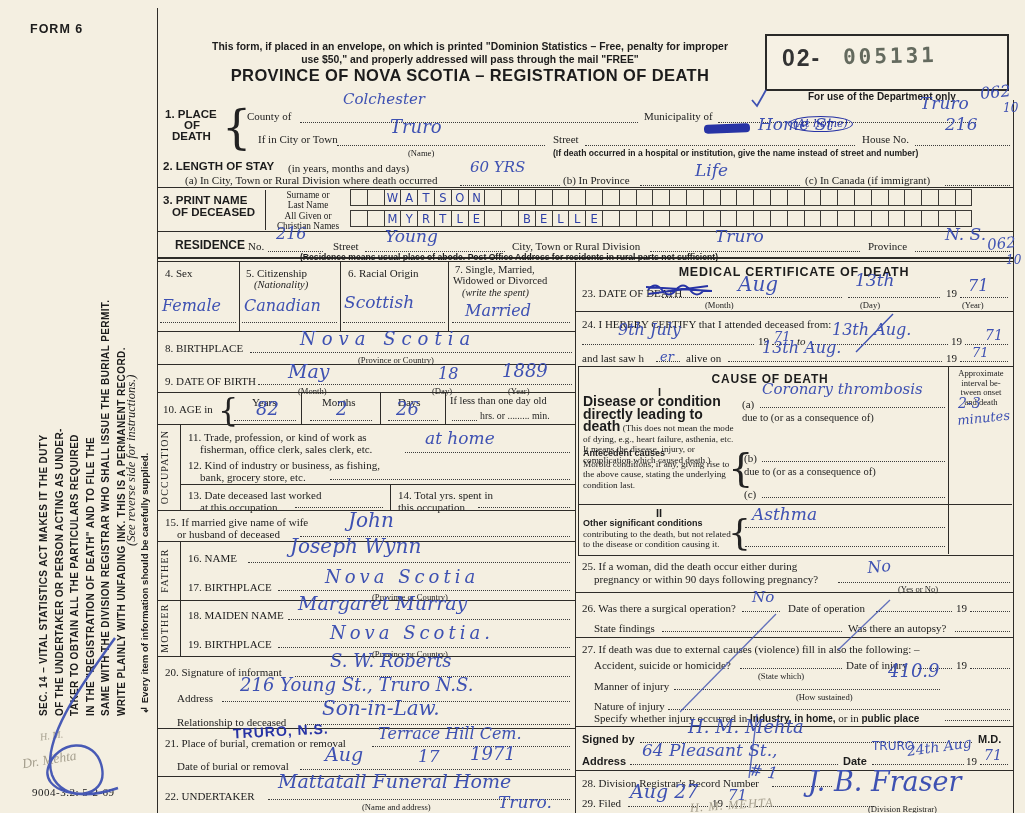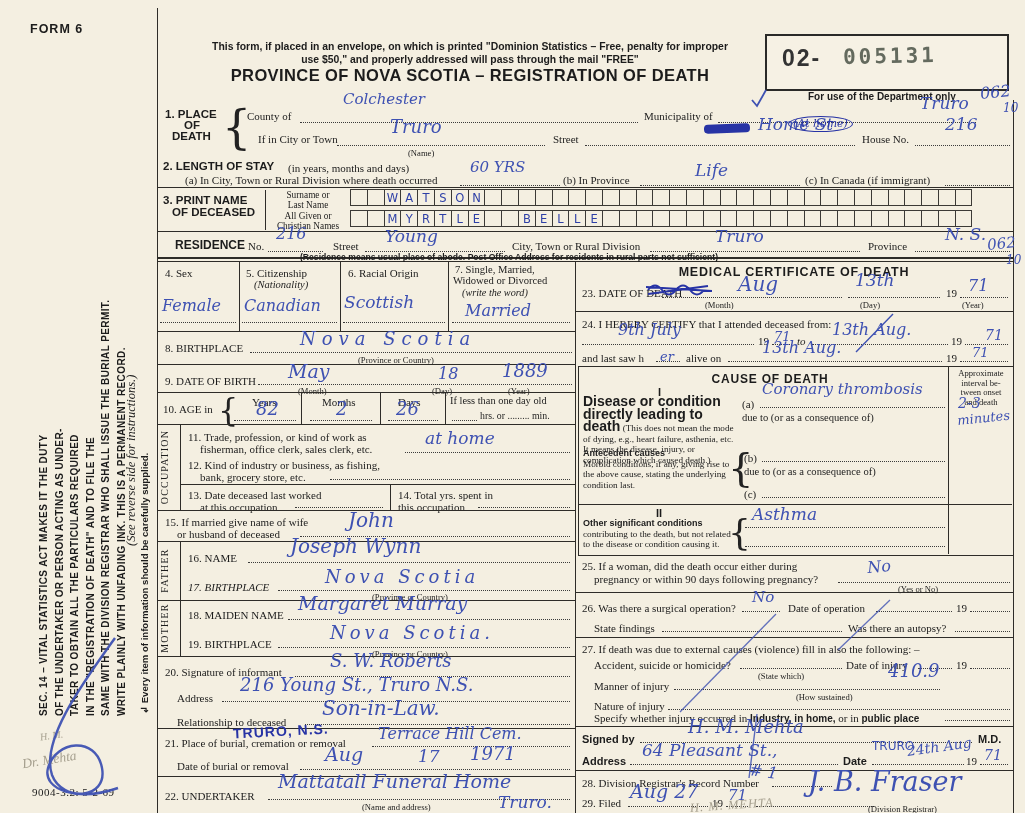--- a/index.html
+++ b/index.html
@@ -106,20 +106,21 @@
   <div class="hw" style="left:390px;top:118px;font-size:18px;">Truro</div>
   <div class="t note" style="left:408px;top:148px;">(Name)</div>
   <div class="t" style="left:553px;top:133px;">Street</div>
   <div class="dot" style="left:585px;top:145px;width:270px;"></div>
   <div class="abs" style="left:704px;top:124px;width:46px;height:9px;background:#2733a5;border-radius:4px;transform:rotate(-2deg);"></div>
   <div class="hw" style="left:758px;top:116px;font-size:17px;">Home St</div>
   <div class="hw ink2" style="left:788px;top:118px;font-size:11px;"><span class="circle">(At home)</span></div>
   <div class="t" style="left:862px;top:133px;">House No.</div>
   <div class="dot" style="left:915px;top:145px;width:95px;"></div>
   <div class="hw" style="left:945px;top:116px;font-size:17px;">216</div>
+  <div class="t bs note" style="left:553px;top:148px;">(If death occurred in a hospital or institution, give the name instead of street and number)</div>
 
   <div class="t bs" style="left:163px;top:160px;font-size:11.5px;">2. LENGTH OF STAY</div>
   <div class="t" style="left:288px;top:162px;">(in years, months and days)</div>
   <div class="t" style="left:185px;top:174px;">(a) In City, Town or Rural Division where death occurred</div>
   <div class="dot" style="left:460px;top:185px;width:100px;"></div>
   <div class="hw" style="left:470px;top:160px;font-size:15px;">60 YRS</div>
   <div class="t" style="left:563px;top:174px;">(b) In Province</div>
   <div class="dot" style="left:640px;top:185px;width:160px;"></div>
   <div class="hw" style="left:695px;top:162px;font-size:17px;">Life</div>
   <div class="t" style="left:805px;top:174px;">(c) In Canada (if immigrant)</div>
@@ -241,21 +242,21 @@
   <div class="dot" style="left:160px;top:322px;width:76px;"></div>
   <div class="t" style="left:246px;top:267px;">5. Citizenship</div>
   <div class="t it" style="left:254px;top:279px;font-size:10.5px;">(Nationality)</div>
   <div class="hw" style="left:244px;top:298px;font-size:16px;">Canadian</div>
   <div class="dot" style="left:242px;top:322px;width:95px;"></div>
   <div class="t" style="left:348px;top:267px;">6. Racial Origin</div>
   <div class="hw" style="left:344px;top:294px;font-size:17px;">Scottish</div>
   <div class="dot" style="left:343px;top:322px;width:102px;"></div>
   <div class="t" style="left:455px;top:264px;font-size:10.6px;">7. Single, Married,</div>
   <div class="t" style="left:453px;top:275px;font-size:10.6px;">Widowed or Divorced</div>
-  <div class="t it" style="left:462px;top:287px;font-size:10.2px;">(write the word)</div>
+  <div class="t it" style="left:462px;top:287px;font-size:10.2px;">(write the spent)</div>
   <div class="hw" style="left:465px;top:303px;font-size:16px;">Married</div>
   <div class="dot" style="left:452px;top:322px;width:118px;"></div>
 
   <div class="t" style="left:165px;top:342px;">8. BIRTHPLACE</div>
   <div class="dot" style="left:250px;top:352px;width:322px;"></div>
   <div class="hw" style="left:300px;top:330px;font-size:18px;letter-spacing:6px;">Nova Scotia</div>
   <div class="t note" style="left:358px;top:355px;">(Province or Country)</div>
   <div class="hr" style="left:157px;top:364px;width:418px;"></div>
 
   <div class="t" style="left:165px;top:375px;">9. DATE OF BIRTH</div>
@@ -316,21 +317,21 @@
   <div class="hr" style="left:157px;top:541px;width:418px;"></div>
 
   <div class="abs" style="left:159px;top:541px;width:20px;height:59px;">
     <div class="rot" style="left:0;top:0;width:59px;height:20px;transform:rotate(-90deg) translate(-59px,0);
          font-size:10px;letter-spacing:1.2px;text-align:center;">FATHER</div>
   </div>
   <div class="vr" style="left:180px;top:541px;height:59px;"></div>
   <div class="t" style="left:188px;top:552px;">16. NAME</div>
   <div class="dot" style="left:248px;top:562px;width:322px;"></div>
   <div class="hw" style="left:290px;top:536px;font-size:20px;">Joseph Wynn</div>
-  <div class="t" style="left:188px;top:581px;font-style:italic;">17. BIRTHPLACE</div>
+  <div class="t" style="left:188px;top:581px;">17. BIRTHPLACE</div>
   <div class="dot" style="left:278px;top:590px;width:292px;"></div>
   <div class="hw" style="left:325px;top:568px;font-size:18px;letter-spacing:4px;">Nova Scotia</div>
   <div class="t note" style="left:372px;top:592px;">(Province or Country)</div>
   <div class="hr" style="left:157px;top:600px;width:418px;"></div>
 
   <div class="abs" style="left:159px;top:600px;width:20px;height:56px;">
     <div class="rot" style="left:0;top:0;width:56px;height:20px;transform:rotate(-90deg) translate(-56px,0);
          font-size:10px;letter-spacing:1.2px;text-align:center;">MOTHER</div>
   </div>
   <div class="vr" style="left:180px;top:600px;height:56px;"></div>

